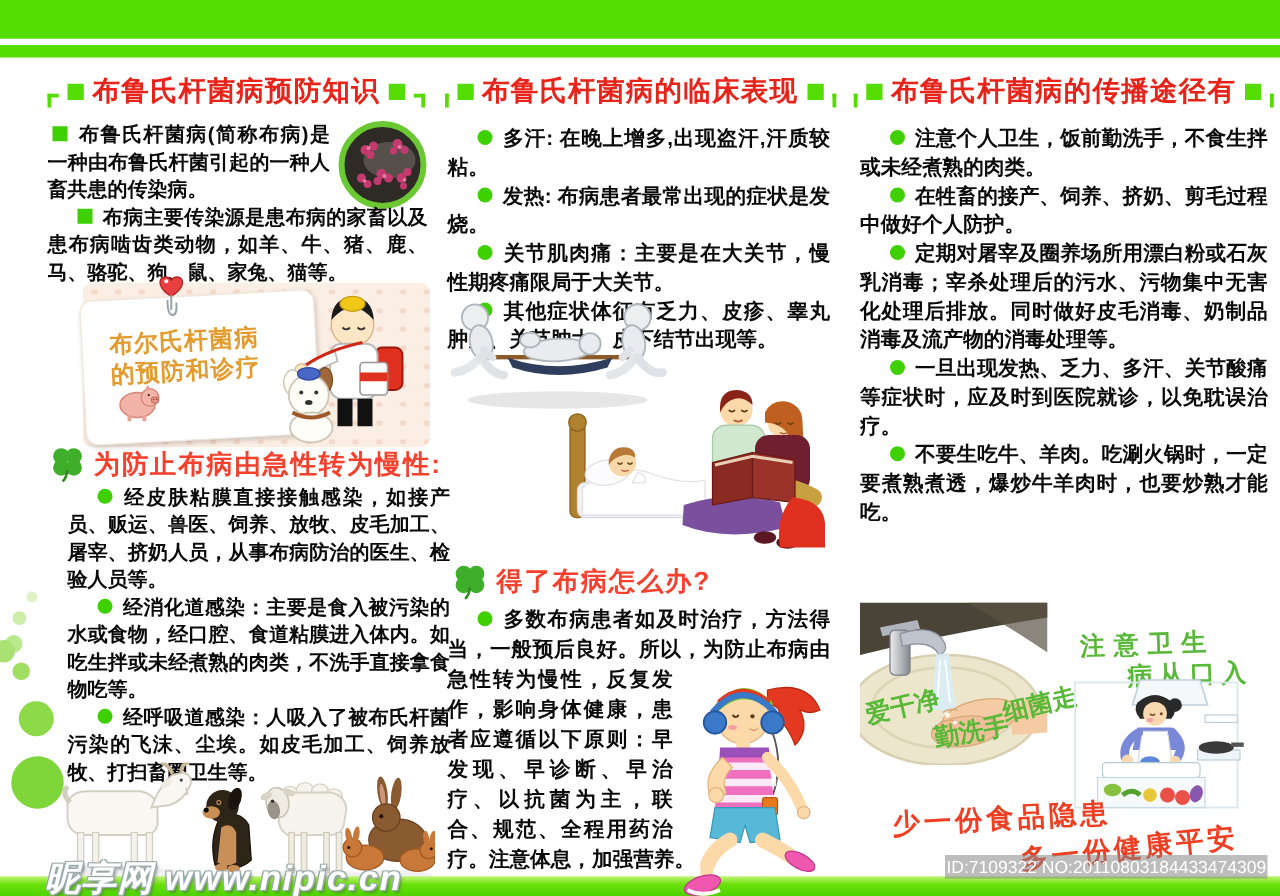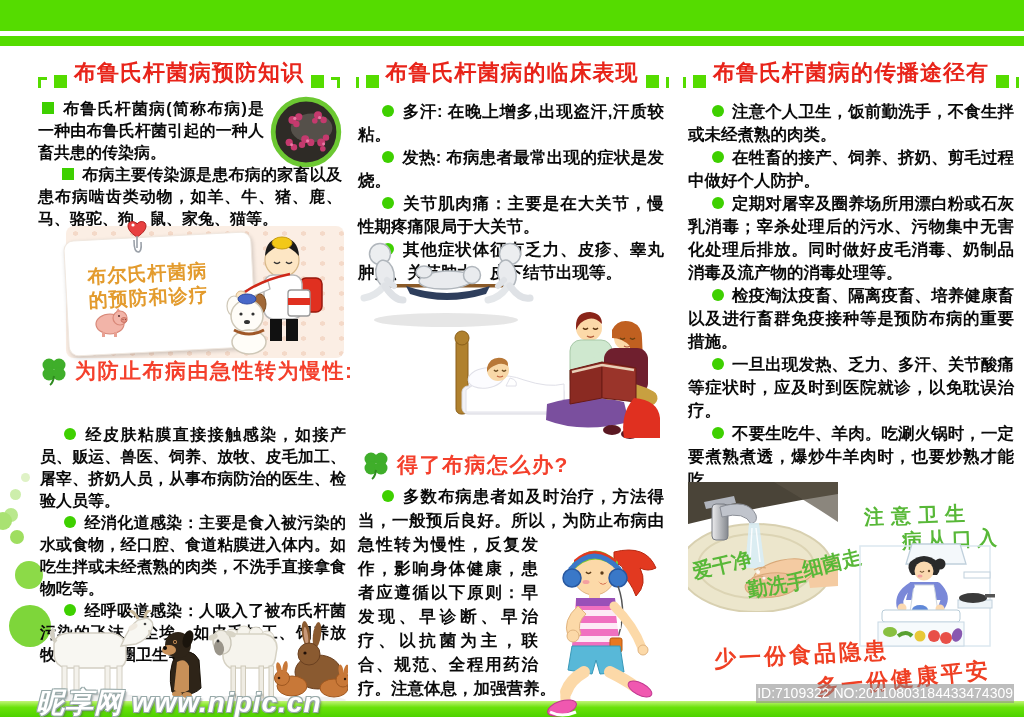--- a/index.html
+++ b/index.html
@@ -10,21 +10,21 @@
   }
   .page{position:relative;width:1024px;height:717px;background:#fff;overflow:hidden;
         font-family:"Liberation Sans","DejaVu Sans",sans-serif;}
   .abs{position:absolute;}
   
   .bar-top{left:0;top:0;width:1024px;height:31px;background:var(--g);}
   .bar-top2{left:0;top:36px;width:1024px;height:10px;background:var(--g);}
   .bar-bottom{left:0;top:701px;width:1024px;height:16px;z-index:2;
     background:linear-gradient(to bottom,#c3f478 0%,#6ae20a 40%,#4ed200 100%);}
   
-  .hdr{display:flex;align-items:flex-end;justify-content:center;}
+  .hdr{display:flex;align-items:center;justify-content:center;}
   .hdr .corner{width:15px;height:11px;margin-top:14px;}
   .hdr .corner.l{border-left:3px solid var(--g);border-top:3px solid var(--g);}
   .hdr .corner.r{border-right:3px solid var(--g);border-top:3px solid var(--g);}
   .hdr .sq{width:13px;height:13px;background:var(--g);margin:0 7px;flex:none;}
   .hdr .t{color:var(--red);font-size:22px;font-weight:bold;letter-spacing:1px;white-space:nowrap;}
   
   .li{margin:0;font-size:16px;line-height:22px;font-weight:bold;color:var(--ink);
       text-align:justify;text-indent:24px;}
   .li .dot{display:inline-block;width:12px;height:12px;border-radius:50%;
       background:var(--gdot);margin-right:8px;}
@@ -175,21 +175,21 @@
     <svg width="28" height="30" viewBox="0 0 28 30">
       <circle cx="9" cy="9" r="6.5" fill="#3fae2a"></circle>
         <circle cx="19" cy="9" r="6.5" fill="#3fae2a"></circle>
       <circle cx="9" cy="18" r="6.5" fill="#3fae2a"></circle>
         <circle cx="19" cy="18" r="6.5" fill="#3fae2a"></circle>
       <path d="M14,20 Q13,27 10,29" stroke="#2e8a1e" stroke-width="2" fill="none"></path>
     </svg>
     <span class="t">为防止布病由急性转为慢性:</span>
   </div>
 
-  <div class="abs" style="left:40px;top:388px;width:306px;margin-top:36px;">
+  <div class="abs" style="left:54px;top:388px;width:306px;">
     <p class="li"><span class="dot"></span><span>经皮肤粘膜直接接触感染，如接产员、贩运、兽医、饲养、放牧、皮毛加工、屠宰、挤奶人员，从事布病防治的医生、检验人员等。</span></p>
     <p class="li"><span class="dot"></span><span>经消化道感染：主要是食入被污染的水或食物，经口腔、食道粘膜进入体内。如吃生拌或未经煮熟的肉类，不洗手直接拿食物吃等。</span></p>
     <p class="li"><span class="dot"></span><span>经呼吸道感染：人吸入了被布氏杆菌污染的飞沫、尘埃。如皮毛加工、饲养放牧、打扫畜圈卫生等。</span></p>
   </div>
 
   <svg class="abs" style="left:26px;top:610px;" width="322" height="94" viewBox="0 0 322 94">
     <ellipse cx="70" cy="88" rx="55" ry="4" fill="#eee" opacity=".8"></ellipse>
     <ellipse cx="222" cy="89" rx="40" ry="3.5" fill="#eee" opacity=".8"></ellipse>
     <ellipse cx="288" cy="90" rx="32" ry="3.5" fill="#eee" opacity=".8"></ellipse>
 
@@ -380,21 +380,20 @@
       <span class="sq"></span>
       <span class="t">布鲁氏杆菌病的传播途径有</span>
       <span class="sq"></span>
       <span class="corner r"></span>
     </div>
 
     <div class="abs" style="left:688px;top:100px;width:326px;">
       <p class="li"><span class="dot"></span><span>注意个人卫生，饭前勤洗手，不食生拌或未经煮熟的肉类。</span></p>
       <p class="li"><span class="dot"></span><span>在牲畜的接产、饲养、挤奶、剪毛过程中做好个人防护。</span></p>
       <p class="li"><span class="dot"></span><span>定期对屠宰及圈养场所用漂白粉或石灰乳消毒；宰杀处理后的污水、污物集中无害化处理后排放。同时做好皮毛消毒、奶制品消毒及流产物的消毒处理等。</span></p>
-      <p class="li"><span class="dot"></span><span>检疫淘汰疫畜、隔离疫畜、培养健康畜以及进行畜群免疫接种等是预防布病的重要措施。</span></p>
       <p class="li"><span class="dot"></span><span>一旦出现发热、乏力、多汗、关节酸痛等症状时，应及时到医院就诊，以免耽误治疗。</span></p>
       <p class="li"><span class="dot"></span><span>不要生吃牛、羊肉。吃涮火锅时，一定要煮熟煮透，爆炒牛羊肉时，也要炒熟才能吃。</span></p>
     </div>
 
     <svg class="abs" style="left:688px;top:482px;" width="150" height="130" viewBox="0 0 150 130">
       <path d="M0,0 L150,0 L150,12 Q72,24 0,42 Z" fill="#4a4438"></path>
       <path d="M86,0 L150,0 L150,40 Q120,20 86,0 Z" fill="#5a5246" opacity=".7"></path>
       <ellipse cx="68" cy="86" rx="76" ry="44" fill="#ece6cc" stroke="#d8d0b0" stroke-width="2"></ellipse>
       <ellipse cx="68" cy="84" rx="58" ry="32" fill="none" stroke="#dcd4b4" stroke-width="2"></ellipse>
       <defs>

